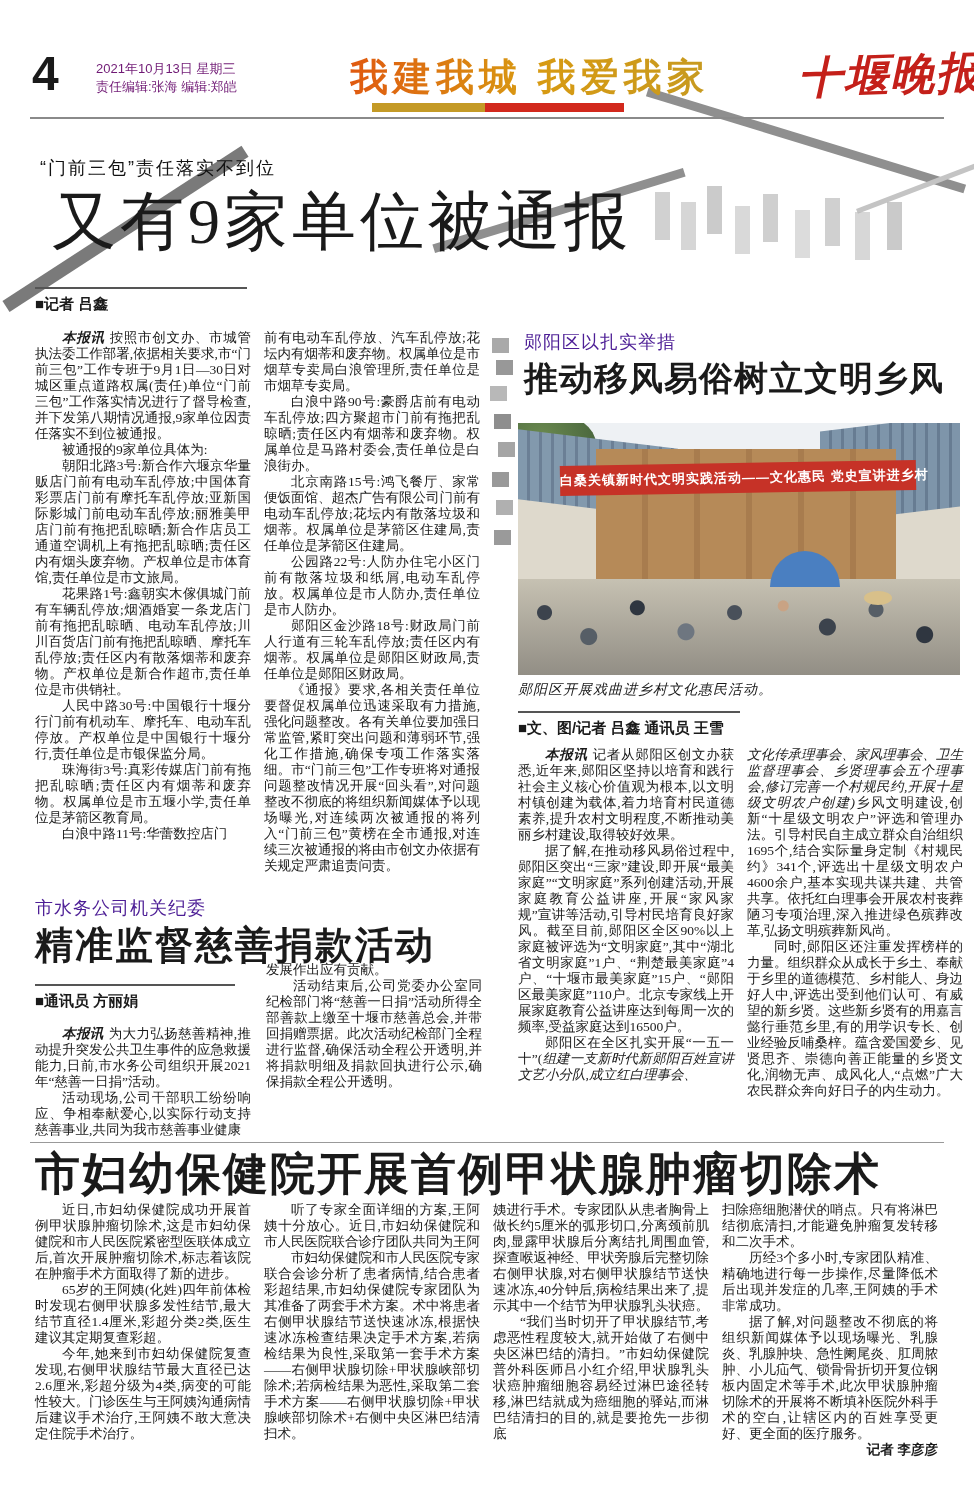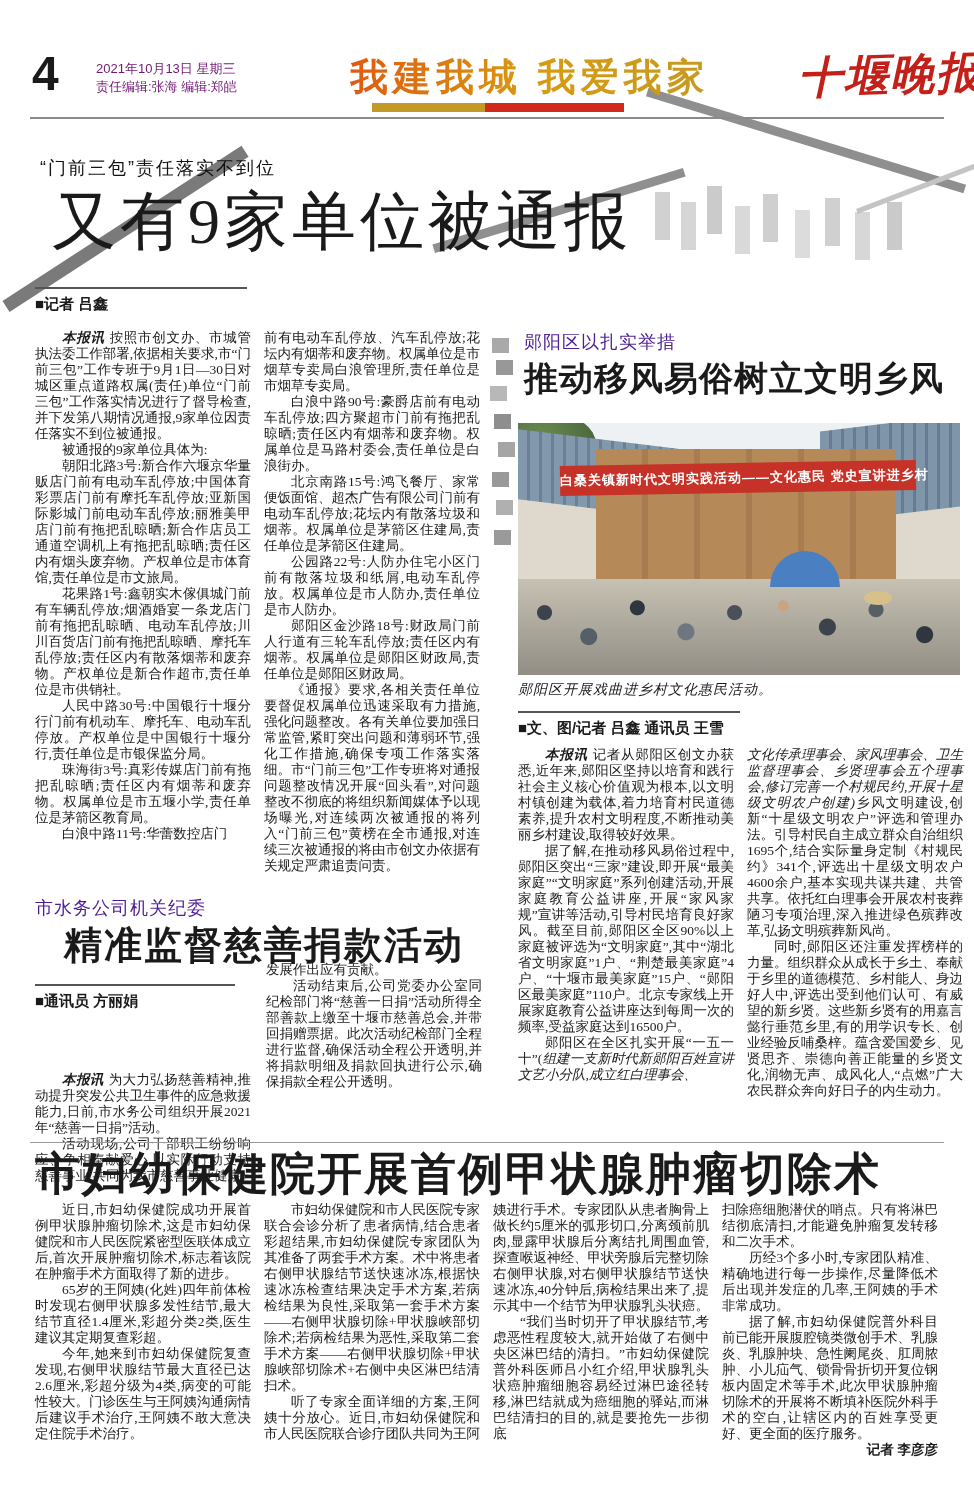--- a/index.html
+++ b/index.html
@@ -36,21 +36,21 @@
     140px 18px 0 #c0c0c0,170px 6px 0 #ababab,200px 20px 0 #b8b8b8,232px 10px 0 #9f9f9f;}
   .deco-strip{left:492px;top:338px;width:17px;height:15px;background:#a9a9a9;
     box-shadow:4px 22px 0 #989898,-2px 48px 0 #b8b8b8,2px 76px 0 #8e8e8e,6px 104px 0 #a5a5a5,
     0 134px 0 #999,4px 162px 0 #b0b0b0,2px 192px 0 #9a9a9a;}
 
   
   .kicker{font-size:18px;letter-spacing:2px;color:#111;white-space:nowrap;}
   .kicker-sm{font-size:18px;letter-spacing:1px;color:#4c1d95;white-space:nowrap;}
   .headline-xl{font-size:64px;font-weight:400;letter-spacing:4px;white-space:nowrap;line-height:1;}
   .headline-lg{font-size:34px;font-weight:800;letter-spacing:1px;white-space:nowrap;line-height:1;}
-  .headline-md{font-size:38px;font-weight:800;letter-spacing:2px;white-space:nowrap;line-height:1;margin-left:29px;}
+  .headline-md{font-size:38px;font-weight:800;letter-spacing:2px;white-space:nowrap;line-height:1;}
   .headline-bottom{font-size:45px;font-weight:800;letter-spacing:2px;white-space:nowrap;line-height:1;}
   .byline{font-family:"Liberation Sans","DejaVu Sans",sans-serif;font-weight:bold;font-size:15px;white-space:nowrap;}
   .rule{background:#555;height:2px;}
 
   
   .cols{display:flex;gap:13px;}
   .col{width:216px;font-size:13.5px;line-height:16px;text-align:justify;}
   .col p{margin:0;text-indent:2em;}
   .col p.cont{text-indent:0;}
   .lead{font-weight:bold;font-style:italic;margin-right:5px;}
@@ -162,44 +162,44 @@
   <div class="col">
     <p class="cont"><span class="kai">文化传承理事会、家风理事会、卫生监督理事会、乡贤理事会五个理事会,修订完善一个村规民约,开展十星级文明农户创建)</span><span>乡风文明建设,创新“十星级文明农户”评选和管理办法。引导村民自主成立群众自治组织1695个,结合实际量身定制《村规民约》341个,评选出十星级文明农户4600余户,基本实现共谋共建、共管共享。依托红白理事会开展农村丧葬陋习专项治理,深入推进绿色殡葬改革,弘扬文明殡葬新风尚。</span></p>
     <p>同时,郧阳区还注重发挥榜样的力量。组织群众从成长于乡土、奉献于乡里的道德模范、乡村能人、身边好人中,评选出受到他们认可、有威望的新乡贤。这些新乡贤有的用嘉言懿行垂范乡里,有的用学识专长、创业经验反哺桑梓。蕴含爱国爱乡、见贤思齐、崇德向善正能量的乡贤文化,润物无声、成风化人,“点燃”广大农民群众奔向好日子的内生动力。</p>
   </div>
 </div>
 
 <div class="abs kicker-sm sans" style="left:35px;top:896px;">市水务公司机关纪委</div>
 <div class="abs headline-md" style="left:35px;top:926px;">精准监督慈善捐款活动</div>
 <div class="abs rule" style="left:35px;top:984px;width:200px;"></div>
 <div class="abs byline" style="left:35px;top:992px;">■通讯员 方丽娟</div>
-<div class="abs col" style="left:35px;top:1072px;">
+<div class="abs col" style="left:35px;top:1026px;">
   <p><span class="lead">本报讯</span><span>为大力弘扬慈善精神,推动提升突发公共卫生事件的应急救援能力,日前,市水务公司组织开展2021年“慈善一日捐”活动。</span></p>
   <p>活动现场,公司干部职工纷纷响应、争相奉献爱心,以实际行动支持慈善事业,共同为我市慈善事业健康</p>
 </div>
 <div class="abs col" style="left:266px;top:962px;">
   <p class="cont">发展作出应有贡献。</p>
   <p>活动结束后,公司党委办公室同纪检部门将“慈善一日捐”活动所得全部善款上缴至十堰市慈善总会,并带回捐赠票据。此次活动纪检部门全程进行监督,确保活动全程公开透明,并将捐款明细及捐款回执进行公示,确保捐款全程公开透明。</p>
 </div>
 
 <div class="abs" style="left:30px;top:1142px;width:914px;height:1px;background:#999;"></div>
 
 <div class="abs headline-bottom" style="left:35px;top:1152px;">市妇幼保健院开展首例甲状腺肿瘤切除术</div>
 <div class="abs cols" style="left:35px;top:1202px;width:904px;">
   <div class="col">
     <p>近日,市妇幼保健院成功开展首例甲状腺肿瘤切除术,这是市妇幼保健院和市人民医院紧密型医联体成立后,首次开展肿瘤切除术,标志着该院在肿瘤手术方面取得了新的进步。</p>
     <p>65岁的王阿姨(化姓)四年前体检时发现右侧甲状腺多发性结节,最大结节直径1.4厘米,彩超分类2类,医生建议其定期复查彩超。</p>
     <p>今年,她来到市妇幼保健院复查发现,右侧甲状腺结节最大直径已达2.6厘米,彩超分级为4类,病变的可能性较大。门诊医生与王阿姨沟通病情后建议手术治疗,王阿姨不敢大意决定住院手术治疗。</p>
   </div>
   <div class="col">
+    <p>听了专家全面详细的方案,王阿姨十分放心。近日,市妇幼保健院和市人民医院联合诊疗团队共同为王阿</p>
     <p>市妇幼保健院和市人民医院专家联合会诊分析了患者病情,结合患者彩超结果,市妇幼保健院专家团队为其准备了两套手术方案。术中将患者右侧甲状腺结节送快速冰冻,根据快速冰冻检查结果决定手术方案,若病检结果为良性,采取第一套手术方案——右侧甲状腺切除+甲状腺峡部切除术;若病检结果为恶性,采取第二套手术方案——右侧甲状腺切除+甲状腺峡部切除术+右侧中央区淋巴结清扫术。</p>
-    <p>听了专家全面详细的方案,王阿姨十分放心。近日,市妇幼保健院和市人民医院联合诊疗团队共同为王阿</p>
   </div>
   <div class="col">
     <p class="cont">姨进行手术。专家团队从患者胸骨上做长约5厘米的弧形切口,分离颈前肌肉,显露甲状腺后分离结扎周围血管,探查喉返神经、甲状旁腺后完整切除右侧甲状腺,对右侧甲状腺结节送快速冰冻,40分钟后,病检结果出来了,提示其中一个结节为甲状腺乳头状癌。</p>
     <p>“我们当时切开了甲状腺结节,考虑恶性程度较大,就开始做了右侧中央区淋巴结的清扫。”市妇幼保健院普外科医师吕小红介绍,甲状腺乳头状癌肿瘤细胞容易经过淋巴途径转移,淋巴结就成为癌细胞的驿站,而淋巴结清扫的目的,就是要抢先一步彻底</p>
   </div>
   <div class="col">
     <p class="cont">扫除癌细胞潜伏的哨点。只有将淋巴结彻底清扫,才能避免肿瘤复发转移和二次手术。</p>
     <p>历经3个多小时,专家团队精准、精确地进行每一步操作,尽量降低术后出现并发症的几率,王阿姨的手术非常成功。</p>
-    <p><span>据了解,市妇幼保健院普外科目前已能开展腹腔镜类微创手术、乳腺炎、乳腺肿块、急性阑尾炎、肛周脓肿、小儿疝气、锁骨骨折切开复位钢板内固定术等手术,此次甲状腺肿瘤切除术的开展将不断填补医院外科手术的空白,让辖区内的百姓享受更好、更全面的医疗服务。</span><span class="sig">记者 李彦彦</span></p>
+    <p><span>据了解,对问题整改不彻底的将组织新闻媒体予以现场曝光、乳腺炎、乳腺肿块、急性阑尾炎、肛周脓肿、小儿疝气、锁骨骨折切开复位钢板内固定术等手术,此次甲状腺肿瘤切除术的开展将不断填补医院外科手术的空白,让辖区内的百姓享受更好、更全面的医疗服务。</span><span class="sig">记者 李彦彦</span></p>
   </div>
 </div>
 
 </body></html>

